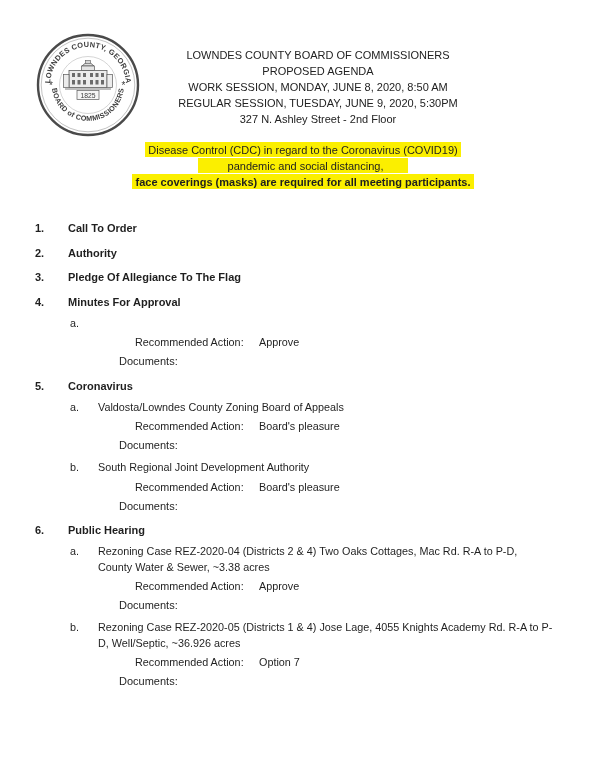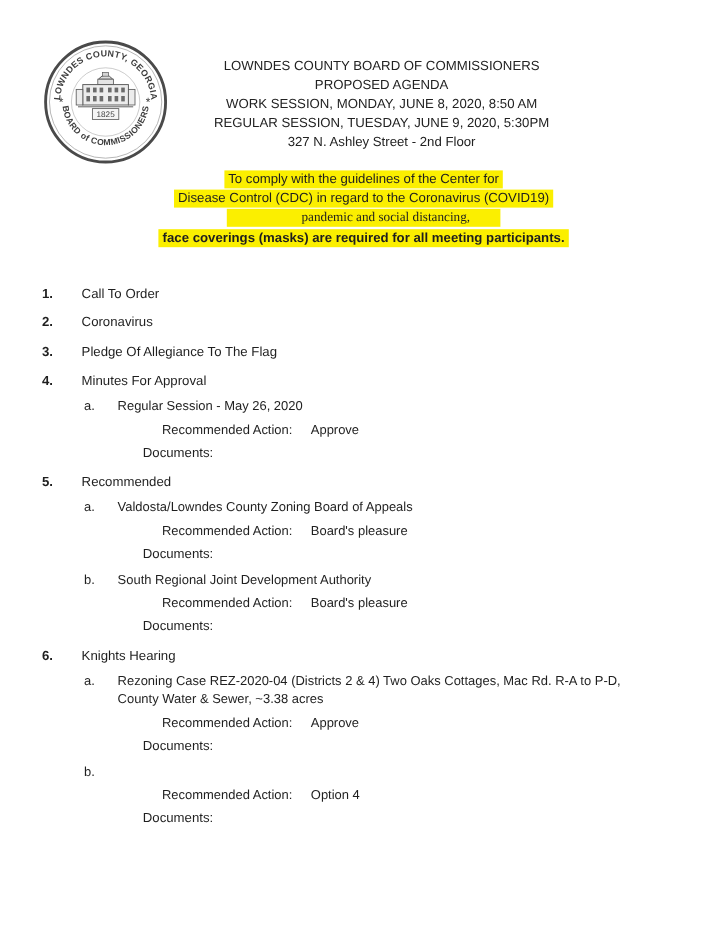--- a/index.html
+++ b/index.html
@@ -12,28 +12,28 @@
   .header{position:relative;height:141px;}
   .seal{position:absolute;left:36px;top:33px;}
   .header-text{
     position:absolute;left:36px;right:0;top:47px;text-align:center;
     font-size:11px;line-height:16px;font-weight:400;color:#222;
   }
   
   .notice{text-align:center;font-size:11px;line-height:16.4px;margin-left:6px;}
   .notice .hl{background:var(--hl,#fbef00);padding:1.5px 3px;color:#1e1e1e;}
   .notice .bold{font-weight:bold;text-align:center;}
-  .notice .pad-wide{padding-left:62px;padding-right:25px;font-family:Liberation Serif, serif;}
+  .notice .pad-wide{padding-left:30px;padding-right:25px;}
   
   .agenda{margin-top:30px;font-size:11px;}
   .item{padding-left:35px;margin-top:8.5px;}
   .item:first-child{margin-top:0;}
   .item-head{line-height:16px;}
   .num{display:inline-block;width:33px;font-weight:bold;}
-  .title{font-weight:normal;}
+  .title{font-weight:bold;}
   .subitem{margin-top:6px;}
   .subitem + .subitem{margin-top:7px;}
   .sub-row{padding-left:35px;display:flex;align-items:flex-start;font-size:10.8px;}
   .letter{flex:none;width:28px;line-height:15.5px;}
   .sub-text{width:456px;line-height:15.5px;}
   .rec-row{padding-left:84px;margin-top:4px;line-height:15px;font-size:10.8px;}
   .rec-label{display:inline-block;width:124px;padding-left:16px;}
   .doc-row{padding-left:84px;margin-top:4px;line-height:15px;font-size:11px;}
   .seal text{fill:#3d3d3d;}
 </style>
@@ -92,86 +92,85 @@
     <div class="header-text">
       <div>LOWNDES COUNTY BOARD OF COMMISSIONERS</div>
       <div>PROPOSED AGENDA</div>
       <div>WORK SESSION, MONDAY, JUNE 8, 2020, 8:50 AM</div>
       <div>REGULAR SESSION, TUESDAY, JUNE 9, 2020, 5:30PM</div>
       <div>327 N. Ashley Street - 2nd Floor</div>
     </div>
   </div>
 
   <div class="notice">
-    <div class="notice-line"><span class="hl">To comply with the guidelines of the Center for</span></div>
     <div class="notice-line"><span class="hl">Disease Control (CDC) in regard to the Coronavirus (COVID19)</span></div>
     <div class="notice-line"><span class="hl pad-wide">pandemic and social distancing,</span></div>
     <div class="notice-line"><span class="hl bold">face coverings (masks) are required for all meeting participants.</span></div>
   </div>
 
   <div class="agenda">
 
     <section class="item">
       <div class="item-head"><span class="num">1.</span><span class="title">Call To Order</span></div>
     </section>
 
     <section class="item">
-      <div class="item-head"><span class="num">2.</span><span class="title">Coronavirus</span></div>
+      <div class="item-head"><span class="num">2.</span><span class="title">Authority</span></div>
     </section>
 
     <section class="item">
       <div class="item-head"><span class="num">3.</span><span class="title">Pledge Of Allegiance To The Flag</span></div>
     </section>
 
     <section class="item">
       <div class="item-head"><span class="num">4.</span><span class="title">Minutes For Approval</span></div>
       <div class="subitem">
         <div class="sub-row">
             <span class="letter">a.</span>
-            <span class="sub-text">Regular Session - May 26, 2020</span>
           </div>
         <div class="rec-row"><span class="rec-label">Recommended Action:</span><span class="rec-value">Approve</span></div>
         <div class="doc-row"><span class="doc-label">Documents:</span></div>
       </div>
     </section>
 
     <section class="item">
-      <div class="item-head"><span class="num">5.</span><span class="title">Recommended</span></div>
+      <div class="item-head"><span class="num">5.</span><span class="title">Coronavirus</span></div>
       <div class="subitem">
         <div class="sub-row">
             <span class="letter">a.</span>
             <span class="sub-text">Valdosta/Lowndes County Zoning Board of Appeals</span>
           </div>
         <div class="rec-row"><span class="rec-label">Recommended Action:</span><span class="rec-value">Board's pleasure</span></div>
         <div class="doc-row"><span class="doc-label">Documents:</span></div>
       </div>
       <div class="subitem">
         <div class="sub-row">
             <span class="letter">b.</span>
             <span class="sub-text">South Regional Joint Development Authority</span>
           </div>
         <div class="rec-row"><span class="rec-label">Recommended Action:</span><span class="rec-value">Board's pleasure</span></div>
         <div class="doc-row"><span class="doc-label">Documents:</span></div>
       </div>
     </section>
 
     <section class="item">
-      <div class="item-head"><span class="num">6.</span><span class="title">Knights Hearing</span></div>
+      <div class="item-head"><span class="num">6.</span><span class="title">Public Hearing</span></div>
       <div class="subitem">
         <div class="sub-row">
             <span class="letter">a.</span>
             <span class="sub-text">Rezoning Case REZ-2020-04 (Districts 2 &amp; 4) Two Oaks Cottages, Mac Rd. R-A to P-D, County Water &amp; Sewer, ~3.38 acres</span>
           </div>
         <div class="rec-row"><span class="rec-label">Recommended Action:</span><span class="rec-value">Approve</span></div>
         <div class="doc-row"><span class="doc-label">Documents:</span></div>
       </div>
       <div class="subitem">
         <div class="sub-row">
             <span class="letter">b.</span>
+            <span class="sub-text">Rezoning Case REZ-2020-05 (Districts 1 &amp; 4) Jose Lage, 4055 Knights Academy Rd. R-A to P-D, Well/Septic, ~36.926 acres</span>
           </div>
-        <div class="rec-row"><span class="rec-label">Recommended Action:</span><span class="rec-value">Option 4</span></div>
+        <div class="rec-row"><span class="rec-label">Recommended Action:</span><span class="rec-value">Option 7</span></div>
         <div class="doc-row"><span class="doc-label">Documents:</span></div>
       </div>
     </section>
 
 
   </div>
 </div>
 
 </body></html>

